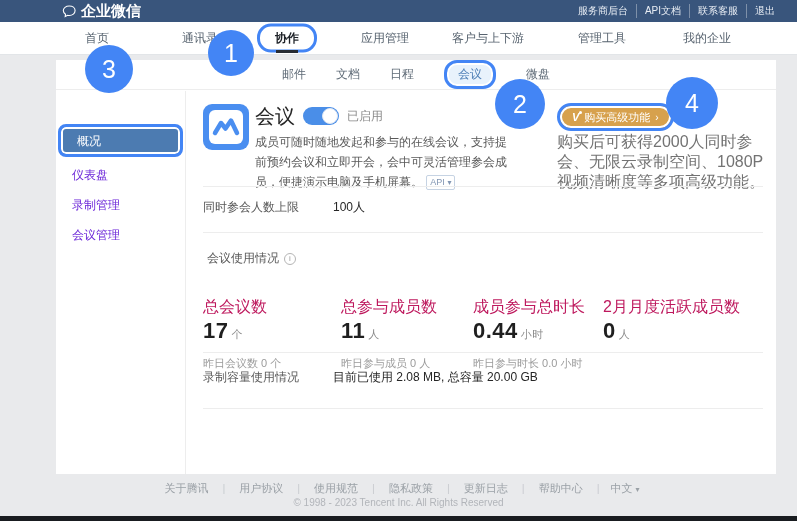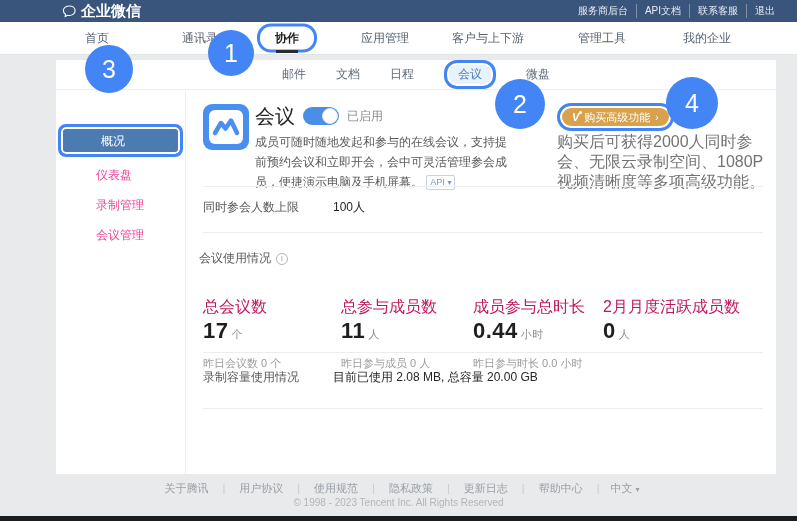--- a/index.html
+++ b/index.html
@@ -25,21 +25,21 @@
 
   
   .card { position:absolute; left:56px; top:60px; width:720px; height:414px; background:#fff; }
 
   .tabs { position:absolute; left:0; top:0; width:720px; height:30px; display:flex; align-items:center;
           justify-content:center; gap:30px; border-bottom:1px solid #ededed; }
   .tab { font-size:12px; color:#5f6b77; cursor:pointer; }
   .tab.active { background:#e8f2fc; color:#4d7fb6; padding:3px 11px; border-radius:13px; }
 
   .sidebar { position:absolute; left:0; top:31px; width:130px; height:383px; border-right:1px solid #ededed; padding-top:33px; }
-  .side-item { height:30px; line-height:30px; padding-left:40px; font-size:12px; color:#ec4899; cursor:pointer; }
+  .side-item { height:30px; line-height:30px; padding-left:16px; font-size:12px; color:#6d28d9; cursor:pointer; }
   .side-item.active { background:#4c7bb1; color:#fff; margin:0 2px 3px 2px; 
                       border-radius:8px; line-height:24px; height:33px; display:flex; align-items:center; }
 
   .main { position:absolute; left:131px; top:31px; width:589px; height:383px; }
   .abs { position:absolute; }
 
   .app-icon { left:16px; top:13px; width:46px; height:46px; }
   .app-head { left:68px; top:13px; display:flex; align-items:center; gap:8px; height:24px; }
   .app-title { font-size:20px; color:#262626; font-weight:500; }
   .toggle { position:relative; width:36px; height:18px; border-radius:9px; background:#4a8ee8; cursor:pointer; }
@@ -55,21 +55,21 @@
   .vip-v { font-weight:bold; font-style:italic; position:relative; font-size:11px; }
   .vip-v::after { content:""; position:absolute; right:-3px; top:0; width:3px; height:3px; border-radius:2px; background:#fff; }
   .buy-chevron { font-size:10px; }
   .buy-desc { left:370px; top:41px; width:214px; font-size:16px; color:#737373; line-height:20px; }
 
   .divider { position:absolute; left:16px; width:560px; height:1px; background:#ededed; }
 
   .row-label { font-size:12px; color:#595959; }
   .row-value { font-size:12px; color:#262626; }
 
-  .usage-title { left:12px; top:159px; font-size:12px; color:#595959; display:flex; align-items:center; gap:5px; }
+  .usage-title { left:20px; top:159px; font-size:12px; color:#595959; display:flex; align-items:center; gap:5px; }
   .info-icon { width:12px; height:12px; border:1px solid #b5b5b5; border-radius:50%; color:#9a9a9a;
                font-size:8px; line-height:10px; text-align:center; display:inline-block; cursor:pointer; }
 
   .stat { top:177px; width:135px; }
   .stat .s-label { font-size:16px; color:#be185d;margin-top:29px; }
   .stat .s-num { font-size:22px; color:#1f1f1f; font-weight:bold; letter-spacing:.5px; }
   .stat .s-unit { font-size:11px; color:#8c8c8c; font-weight:normal; margin-left:3px; }
   .stat .s-sub { margin-top:12px; font-size:11px; color:#9b9b9b; }
   .trend-down { color:#28a44c; font-size:11px; margin-left:2px; }
 

